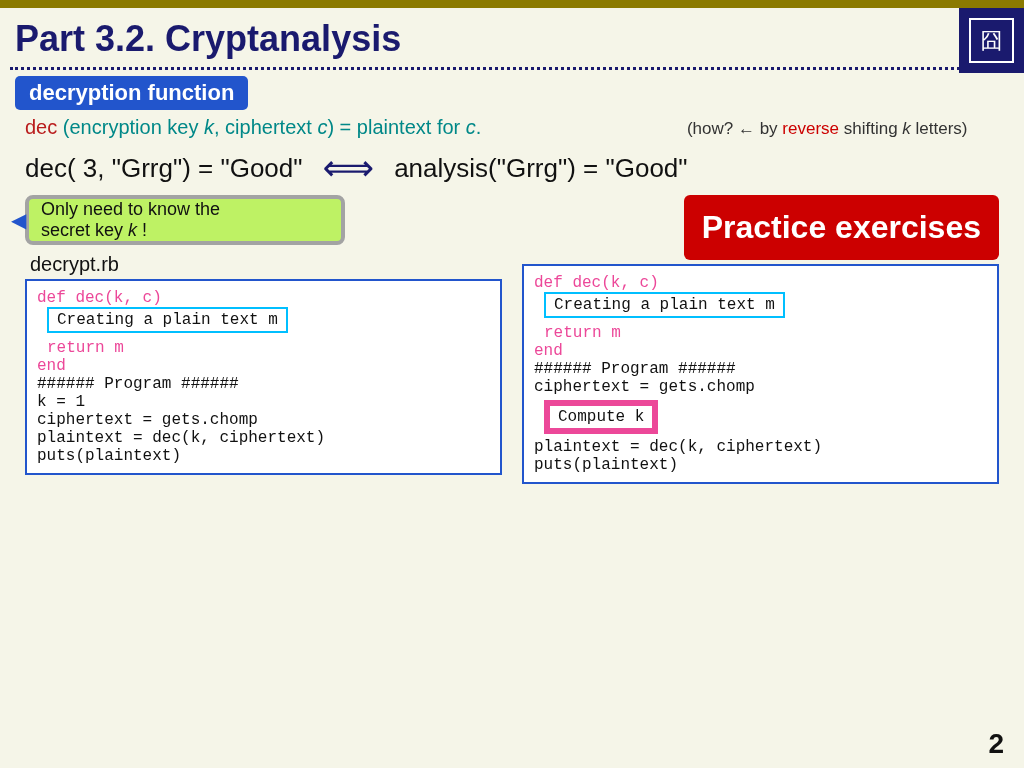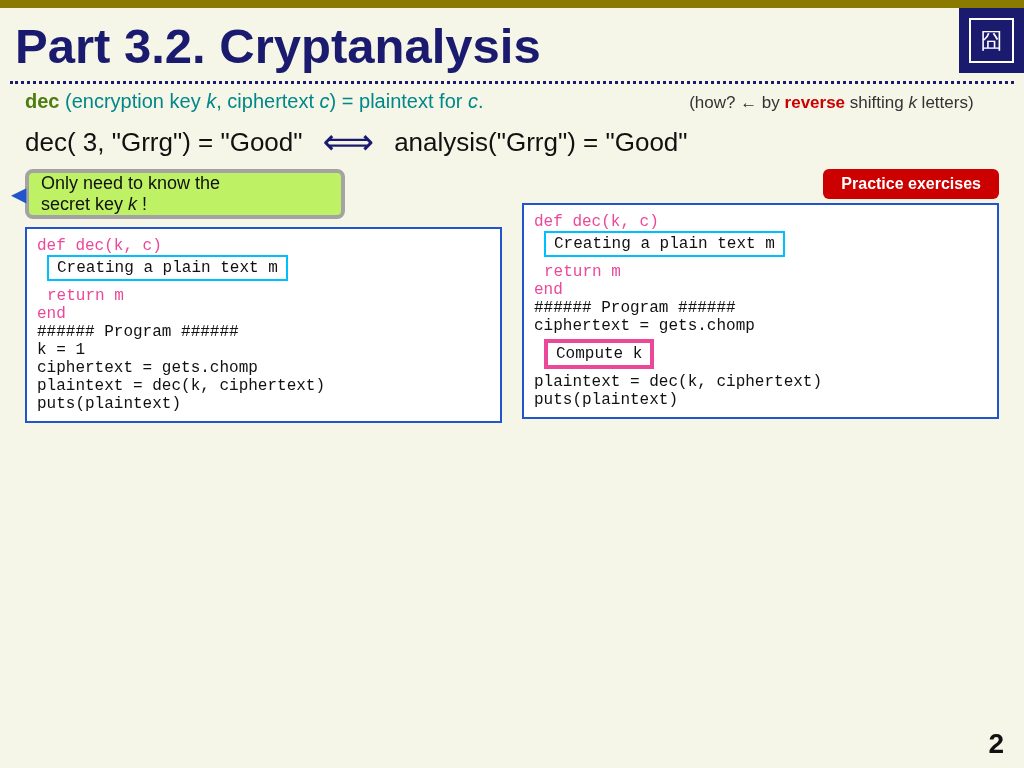--- a/index.html
+++ b/index.html
@@ -21,21 +21,21 @@
 
     
     .header {
       display: flex;
       align-items: center;
       justify-content: space-between;
       padding: 10px 15px 5px 15px;
     }
 
     .page-title {
-      font-size: 49px;
+      font-size: 36px;
       font-weight: bold;
       color: #1a1a6e;
     }
 
     .how-to-btn {
       background: #00bfff;
       color: white;
       font-size: 20px;
       font-weight: bold;
       padding: 8px 18px;
@@ -93,30 +93,30 @@
     .badge-blue { background: #2255cc; }
 
     
     .def-line {
       font-size: 20px;
       color: #111;
       margin: 2px 0 2px 10px;
       font-family: Arial, sans-serif;
     }
     .def-line .keyword {
-      font-weight: bold;
-      color: #4d7c0f;
+      font-weight: normal;
+      color: #b91c1c;
     }
     .def-line .cyan-text {
       color: #008888;
       text-align: center;
     }
     .def-line .red-text {
       color: #cc0000;
-      font-weight: bold;
+      font-weight: normal;
       text-align: center;
     }
     .def-line .italic {
       font-style: italic;
     }
 
     
     .equation-row {
       display: flex;
       align-items: center;
@@ -135,23 +135,23 @@
     }
     .eq-right {
       font-size: 26px;
       color: #111;
     }
 
     
     .practice-btn {
       background: #cc0000;
       color: white;
-      font-size: 16px;
-      font-weight: bold;
-      padding: 6px 18px;
+      font-size: 32px;
+      font-weight: bold;
+      padding: 14px 18px;
       border-radius: 6px;
       border: none;
       display: inline-block;
     }
 
     
     .two-col {
       display: flex;
       gap: 20px;
       margin-top: 4px;
@@ -229,20 +229,23 @@
 </div>
 
 <div class="header">
   <div class="page-title">Part 3.2.  Cryptanalysis</div>
 </div>
 
 <div class="dotted-sep"></div>
 
 <div class="content">
 
+  <div>
+    <span class="badge badge-blue">decryption function</span>
+  </div>
 
   <div class="def-line">
     <span class="keyword">dec</span>
     <span class="cyan-text"> (encryption key <span class="italic">k</span>, ciphertext <span class="italic">c</span>) = plaintext for <span class="italic">c</span>.</span>
     <span style="margin-left:200px; font-size:17px; color:#333;">(how? ← by <span class="red-text">reverse</span> shifting <span class="italic">k</span> letters)</span>
   </div>
 
 
 
   <div class="equation-row">
@@ -252,20 +255,21 @@
   </div>
 
   <div class="two-col">
 
     <div class="col-left">
 
       <div class="speech-bubble">
         <span>Only need to know the<br>secret key <span class="bubble-italic">k</span> !</span>
       </div>
 
+      <div class="file-label">decrypt.rb</div>
 
       <div class="code-box">
         <div><span class="cyan-code">def dec(k, c)</span></div>
         <div style="margin-left:10px;">
           <span style="border: 2px solid #00bfff; padding: 2px 8px; display:inline-block;">Creating a plain text m</span>
         </div>
         <div style="height:6px;"></div>
         <div style="margin-left:10px;"><span class="cyan-code">return m</span></div>
         <div><span class="cyan-code">end</span></div>
         <div>###### Program ######</div>
@@ -288,21 +292,21 @@
         <div style="margin-left:10px;">
           <span style="border: 2px solid #00bfff; padding: 2px 8px; display:inline-block;">Creating a plain text m</span>
         </div>
         <div style="height:6px;"></div>
         <div style="margin-left:10px;"><span class="cyan-code">return m</span></div>
         <div><span class="cyan-code">end</span></div>
         <div>###### Program ######</div>
         <div>ciphertext = gets.chomp</div>
         <div style="height:4px;"></div>
         <div style="margin-left:10px;">
-          <span style="border: 4px solid #ec4899; padding: 2px 8px; display:inline-block;">Compute k</span>
+          <span style="border: 6px solid #ec4899; padding: 2px 8px; display:inline-block;">Compute k</span>
         </div>
         <div style="height:4px;"></div>
         <div>plaintext = dec(k, ciphertext)</div>
         <div>puts(plaintext)</div>
       </div>
     </div>
   </div>
 </div>
 
 <div class="page-number">2</div>

